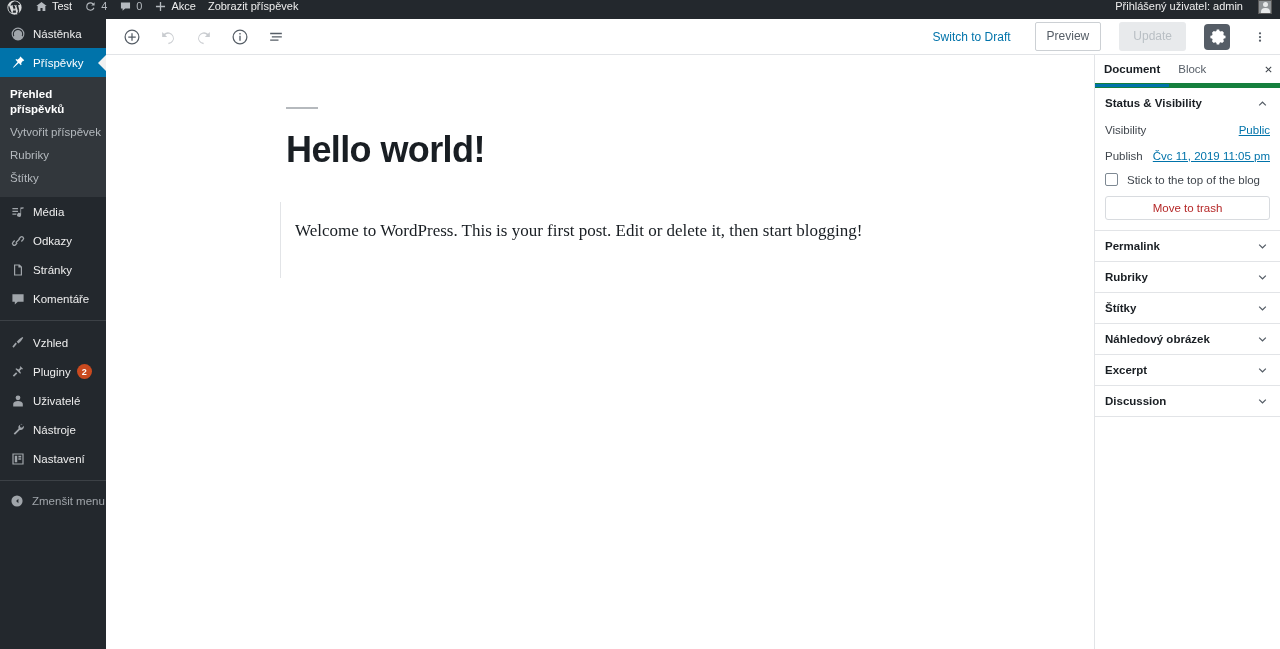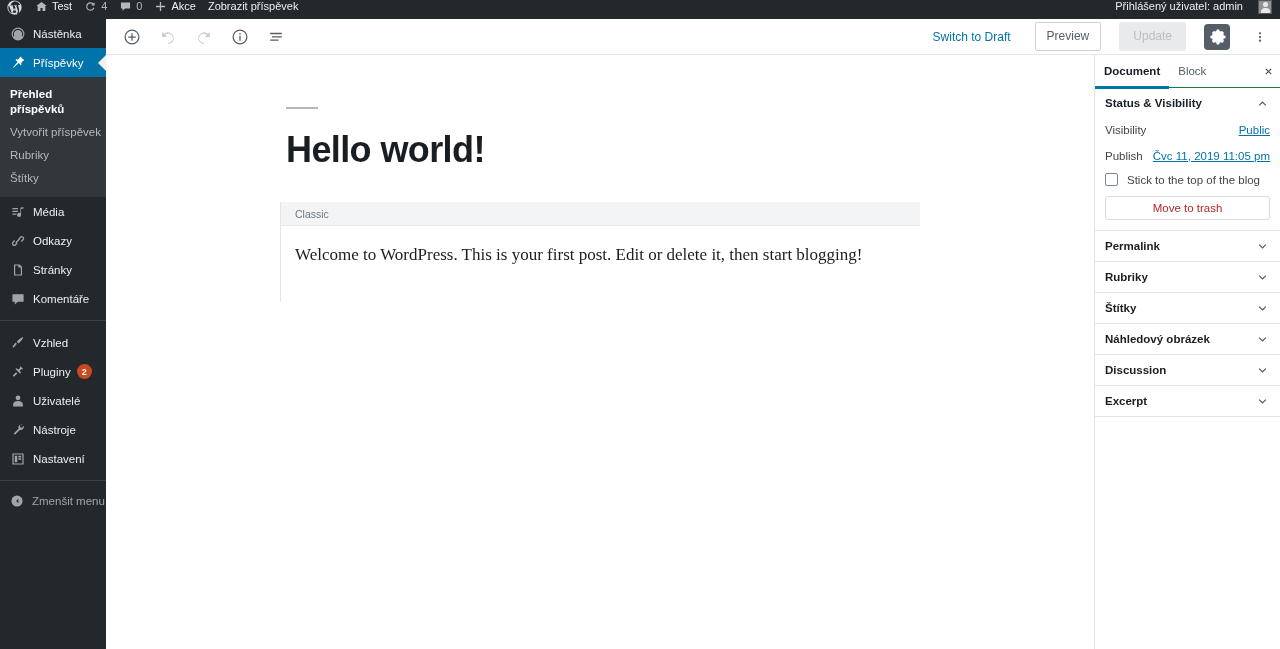--- a/index.html
+++ b/index.html
@@ -282,21 +282,21 @@
     background: #fff;
     border-left: 1px solid #e2e4e7;
     font-size: 11.5px;
     color: #191e23;
     overflow: hidden;
   }
   #settings-tabs {
     display: flex;
     align-items: center;
     height: 33px;
-    border-bottom: 1px solid #15803d;
+    border-bottom: 5px solid #15803d;
     padding-right: 0;
   }
   .stab {
     background: none; border: none;
     font-family: "Liberation Sans", sans-serif;
     font-size: 11.5px;
     color: #555d66;
     padding: 0 9px;
     height: 33px;
     line-height: 33px;
@@ -572,23 +572,20 @@
       </button>
     </div>
   </div>
 
   <div id="canvas">
     <div id="content-col">
       <div class="title-dash"></div>
       <h1 id="post-title">Hello world!</h1>
 
       <div class="classic-block">
-        <div class="classic-head">
-          <span>Classic</span>
-        </div>
         <div class="classic-body">Welcome to WordPress. This is your first post. Edit or delete it, then start blogging!</div>
       </div>
     </div>
   </div>
 
   <aside id="settings">
     <div id="settings-tabs">
       <button class="stab active">Document</button>
       <button class="stab">Block</button>
       <button class="close-x" title="Close settings">
@@ -653,29 +650,29 @@
       <button class="panel-head">
         <span>Náhledový obrázek</span>
         <svg class="chev" viewBox="0 0 20 20">
             <path d="M10 13l-5-5 1.1-1.1L10 10.8l3.9-3.9L15 8l-5 5z"></path>
           </svg>
       </button>
     </div>
 
     <div class="panel">
       <button class="panel-head">
+        <span>Excerpt</span>
+        <svg class="chev" viewBox="0 0 20 20">
+            <path d="M10 13l-5-5 1.1-1.1L10 10.8l3.9-3.9L15 8l-5 5z"></path>
+          </svg>
+      </button>
+    </div>
+
+    <div class="panel">
+      <button class="panel-head">
         <span>Discussion</span>
         <svg class="chev" viewBox="0 0 20 20">
             <path d="M10 13l-5-5 1.1-1.1L10 10.8l3.9-3.9L15 8l-5 5z"></path>
           </svg>
       </button>
     </div>
-
-    <div class="panel">
-      <button class="panel-head">
-        <span>Excerpt</span>
-        <svg class="chev" viewBox="0 0 20 20">
-            <path d="M10 13l-5-5 1.1-1.1L10 10.8l3.9-3.9L15 8l-5 5z"></path>
-          </svg>
-      </button>
-    </div>
   </aside>
 </div>
 
 </body></html>

